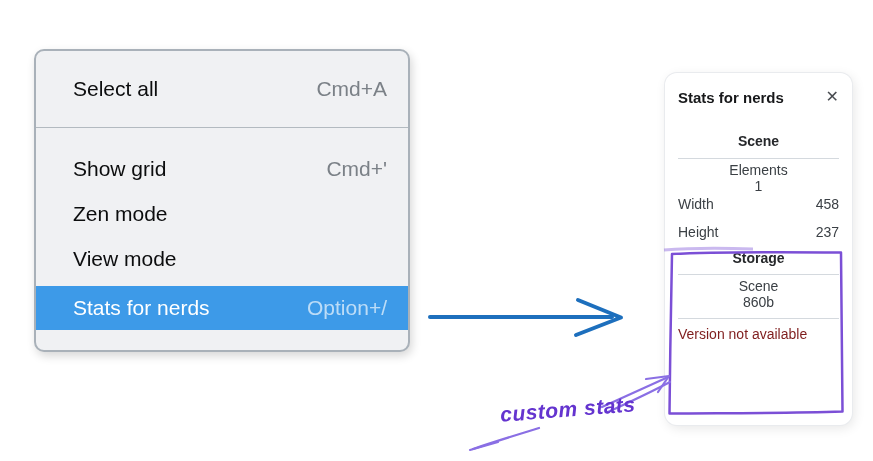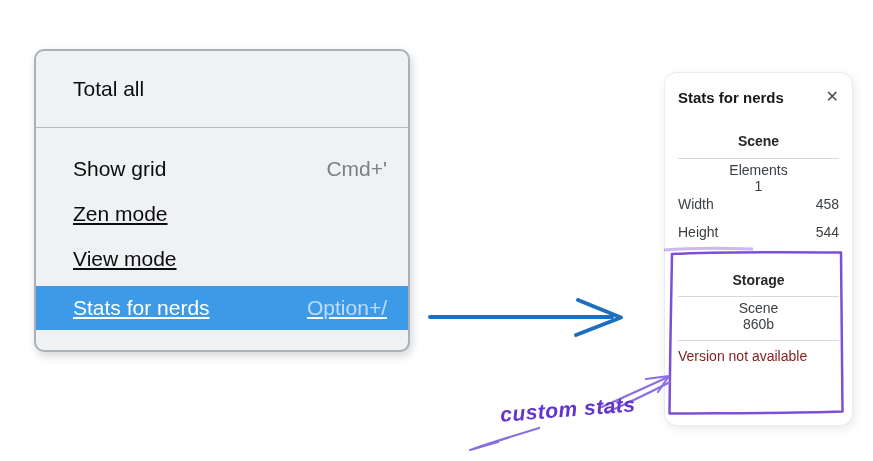--- a/index.html
+++ b/index.html
@@ -14,21 +14,21 @@
   .menu {
     position:absolute; left:34px; top:49px; width:376px; height:303px;
     background:#f0f1f3; border:2px solid #a9b1b9; border-radius:10px;
     box-shadow:2px 4px 10px rgba(0,0,0,.16);
     padding-top:16px; overflow:hidden;
   }
   .mi {
     height:44px; display:flex; align-items:center; justify-content:space-between;
     padding:0 21px 0 37px; font-size:21px; color:#0c0d0e; cursor:default;
   }
-  .mi + .mi { margin-top:1px;text-decoration:underline; }
+  .mi + .mi { margin-top:1px; }
   .mi .sc { color:#7b8187; }
   .mi.selected {
     background:var(--menu-highlight,#3d9ae8); color:#ffffff; margin-top:5px;
   }
   .mi.selected .sc { color:rgba(255,255,255,.66); }
   .mdiv { height:0; border-top:1.5px solid #b3bac0; margin:16px 0 19px 0; }
 
   
   .panel {
     position:absolute; left:665px; top:73px; width:187px; height:352px;
@@ -37,21 +37,21 @@
     padding:14px 13px 0 13px; font-size:14px; color:#3b4045;
   }
   .ptitle-row { display:flex; justify-content:space-between; align-items:center; height:20px; }
   .ptitle { font-weight:bold; font-size:15px; color:#17181a; }
   .pclose {
     background:none; border:none; padding:0; margin:0; line-height:1;
     font-size:16px; color:#494c51; cursor:pointer; font-family:inherit;
   }
   .phead { text-align:center; font-weight:bold; font-size:14px; color:#26282b; height:20px; line-height:20px; }
   .phead.h-scene   { margin-top:24px; }
-  .phead.h-storage { margin-top:24px; }
+  .phead.h-storage { margin-top:2px; }
   .phead.h-version { margin-top:8px; }
   .pdiv { border:none; border-top:1px solid #d4d9de; margin:7px 0 0 0; }
   .pdiv.d-storage { margin-top:6px; }
   .pdiv.d-version { margin-top:12px; }
   .prow { display:flex; justify-content:space-between; align-items:center; height:28px; }
   .prow.first { margin-top:3px;flex-direction:column; }
   .pnote { margin-top:4px; height:22px; display:flex; align-items:center; color:#7f1d1d; }
 
   
   .overlay { position:absolute; inset:0; width:873px; height:461px; pointer-events:none; }
@@ -66,21 +66,22 @@
     transform:rotate(-4.5deg); white-space:nowrap;
   }
 </style>
 </head>
 <body>
 
 <div class="stage">
 
   <div class="menu">
     <div class="mi">
-      <span class="lbl">Total all</span>
+      <span class="lbl">Select all</span>
+      <span class="sc">Cmd+A</span>
     </div>
     <div class="mdiv"></div>
     <div class="mi">
       <span class="lbl">Show grid</span>
       <span class="sc">Cmd+'</span>
     </div>
     <div class="mi">
       <span class="lbl">Zen mode</span>
     </div>
     <div class="mi">
@@ -103,21 +104,21 @@
     <div class="prow first">
       <span>Elements</span>
       <span>1</span>
     </div>
     <div class="prow">
       <span>Width</span>
       <span>458</span>
     </div>
     <div class="prow">
       <span>Height</span>
-      <span>544</span>
+      <span>237</span>
     </div>
 
     <div class="phead h-storage">Storage</div>
     <hr class="pdiv d-storage">
     <div class="prow first">
       <span>Scene</span>
       <span>860b</span>
     </div>
 
     <hr class="pdiv d-version">

